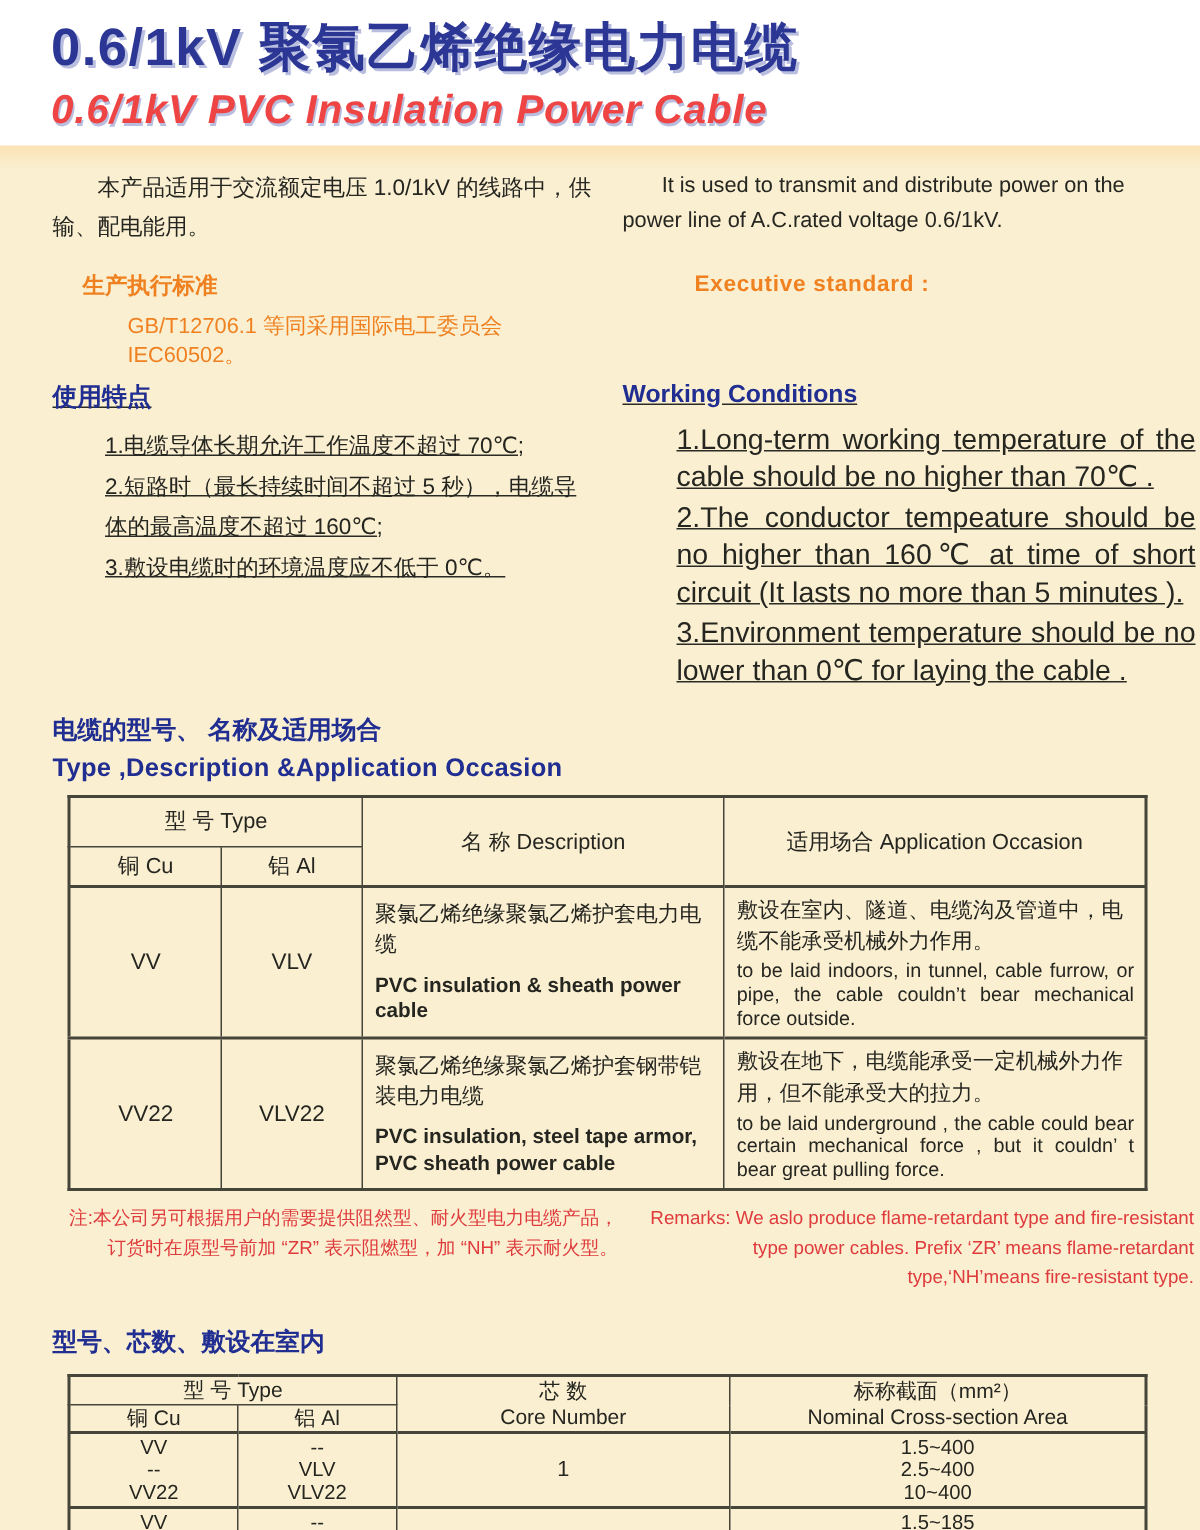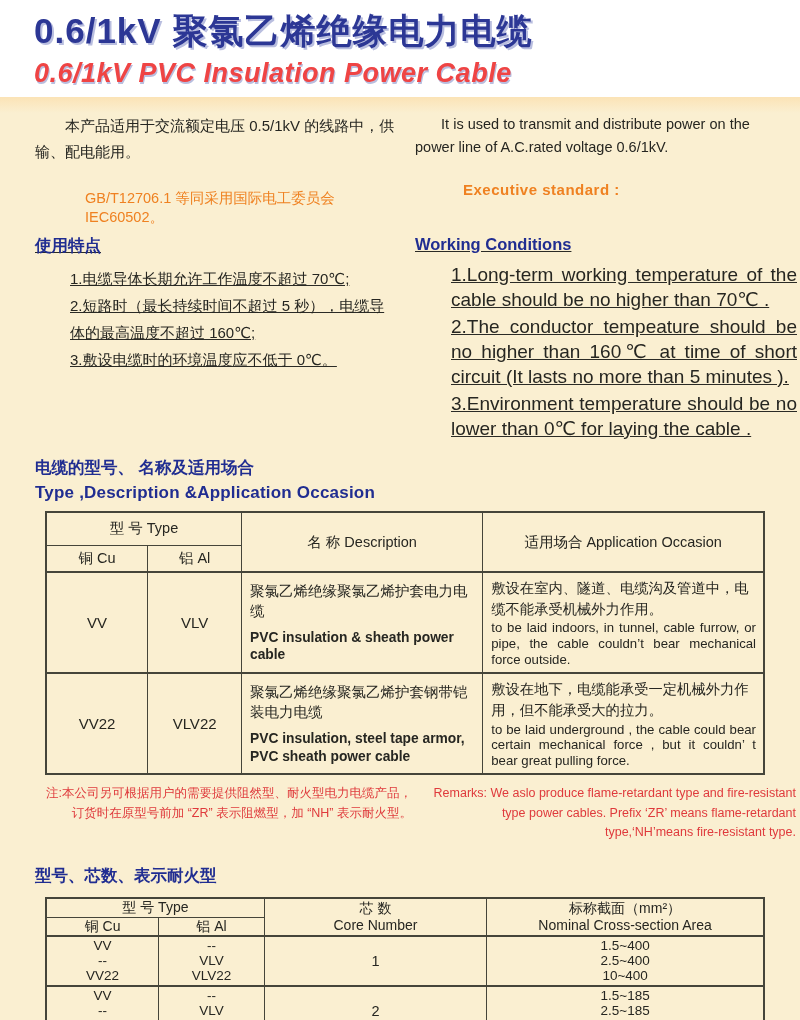--- a/index.html
+++ b/index.html
@@ -85,26 +85,27 @@
 <div class="page">
 
   <div class="header">
     <div class="title-zh">0.6/1kV 聚氯乙烯绝缘电力电缆</div>
     <div class="title-en">0.6/1kV PVC Insulation Power Cable</div>
   </div>
 
   <div class="content">
 
     <div class="cols">
-      <p class="intro-zh col-l">本产品适用于交流额定电压 0.5/1kV 的线路中，供输、配电能用。</p>
+      <p class="intro-zh col-l">本产品适用于交流额定电压 1.0/1kV 的线路中，供输、配电能用。</p>
       <p class="intro-en col-r">It is used to  transmit and distribute power on the power line of A.C.rated voltage 0.6/1kV.</p>
     </div>
 
     <div class="cols standards-row">
       <div class="col-l">
+        <div class="std-head orange">生产执行标准</div>
         <div class="std-text orange">GB/T12706.1 等同采用国际电工委员会 IEC60502。</div>
       </div>
       <div class="col-r">
         <div class="std-head orange en-std-head">Executive standard :</div>
       </div>
     </div>
 
     <div class="cols features-row">
       <div class="col-l">
         <div class="sec-h navy">使用特点</div>
@@ -171,21 +172,21 @@
         </td>
       </tr>
     </tbody>
       </table>
 
     <div class="cols notes-row">
       <div class="note note-l">注:本公司另可根据用户的需要提供阻然型、耐火型电力电缆产品，订货时在原型号前加 “ZR” 表示阻燃型，加 “NH” 表示耐火型。</div>
       <div class="note note-r">Remarks: We aslo produce flame-retardant type and fire-resistant type power cables. Prefix ‘ZR’ means flame-retardant   type,‘NH’means fire-resistant type.</div>
     </div>
 
-    <div class="sec-h navy h2b">型号、芯数、表示耐火型</div>
+    <div class="sec-h navy h2b">型号、芯数、敷设在室内</div>
 
     <table class="t2">
       <colgroup>
           <col style="width:15.69%">
           <col style="width:14.72%">
           <col style="width:30.97%">
           <col style="width:38.62%">
         </colgroup>
       <tbody>
           <tr class="hdr1">

